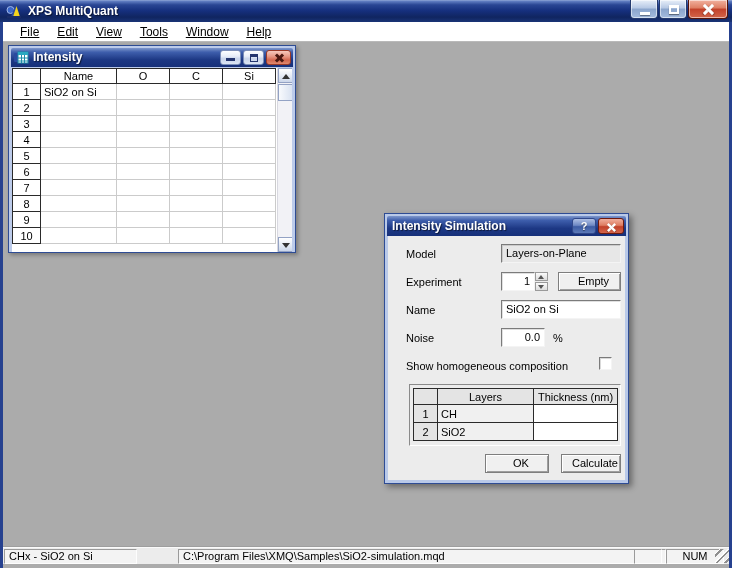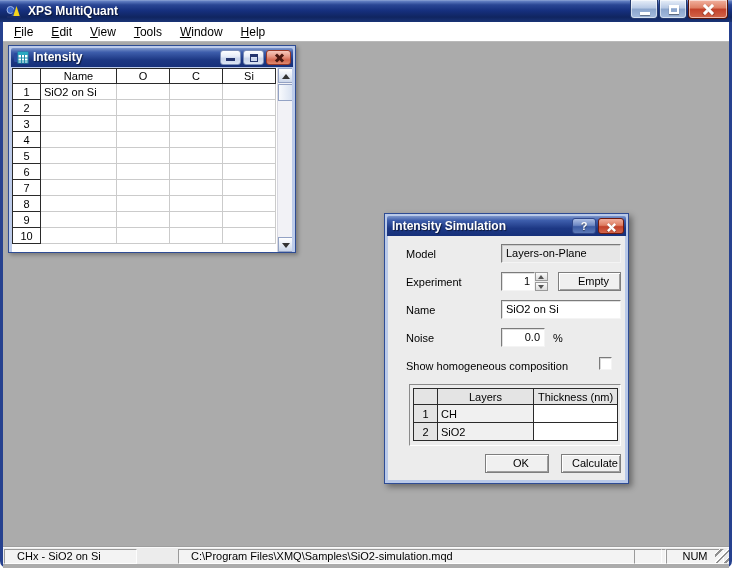--- a/index.html
+++ b/index.html
@@ -1,19 +1,19 @@
 <!DOCTYPE html>
 <html><head>
 <meta charset="utf-8">
 <style>
   * { margin:0; padding:0; box-sizing:border-box; }
   html,body { width:732px; height:568px; overflow:hidden; }
   body { font-family:"Liberation Sans", sans-serif; }
 
-  .app { position:relative; width:732px; height:568px; background:#26418F;border-radius:7px; }
+  .app { position:relative; width:732px; height:568px; background:#26418F; }
 
   
   .titlebar {
     position:absolute; left:0; top:0; width:732px; height:22px;
     background:linear-gradient(180deg,#93A9D8 0%,#5F7CC0 6%,#2A4694 22%,#16307E 48%,#102560 78%,#1A3476 100%);
   }
   .app-icon { position:absolute; left:6px; top:3px; width:16px; height:16px; }
   .title-text {
     position:absolute; left:28px; top:0; height:22px; line-height:22px;
     color:#fff; font-size:12px; font-weight:bold; text-shadow:1px 1px 1px rgba(0,0,0,.6);
@@ -36,21 +36,21 @@
     content:""; position:absolute; left:4px; top:-1px; width:3px; height:13px; background:#fff;
     box-shadow:0 1px 1px rgba(0,0,0,.35);
   }
   .glyph-x::before { transform:rotate(45deg); }
   .glyph-x::after  { transform:rotate(-45deg); }
 
   
   .menubar {
     position:absolute; left:3px; right:3px; top:22px; height:20px;
     background:#FFFFFF; border-bottom:1px solid #B9B9B9;
-    display:flex; align-items:center; padding-left:2px;
+    display:flex; align-items:center; padding-left:8px;text-decoration:underline;
   }
   .menu-item { padding:2px 9px; font-size:12px; color:#000; cursor:default; }
   .mn { text-decoration:underline; }
 
   
   .client {
     position:absolute; left:3px; right:3px; top:42px; height:544px;
     background:#ABABAB; overflow:hidden;
   }
 
@@ -149,21 +149,21 @@
   .lt tr.hdr td { background:#E4E4E4; text-align:center; height:16px; }
   .lt td.rn { width:24px; text-align:center; background:#E4E4E4; }
   .lt td.c-layer { width:96px; background:#F0F0F0; }
   .lt td.c-thk { width:84px; background:#FFF;margin-top:32px; }
 
   
   .statusbar { position:absolute; left:3px; right:3px; top:546px; height:18px;
     background:#ECECEC; border-top:1px solid #9E9E9E; box-shadow:inset 0 1px 0 #FAFAFA; }
   .sb-panel { position:absolute; top:2px; height:15px; background:#F3F3F3;
     border:1px solid; border-color:#9A9A9A #FDFDFD #FDFDFD #9A9A9A;
-    font-size:11px; line-height:13px; padding:0 12px; overflow:hidden; white-space:nowrap; }
+    font-size:11px; line-height:13px; padding:0 4px; overflow:hidden; white-space:nowrap; }
   .grip { position:absolute; right:0; bottom:1px; width:14px; height:14px;
     background:repeating-linear-gradient(135deg, transparent 0 3px, #FDFDFD 3px 4px, #8F8F8F 4px 6px); }
 </style>
 </head>
 <body>
 
 <div class="app">
 
   <div class="titlebar">
     <svg class="app-icon" viewBox="0 0 16 16">

